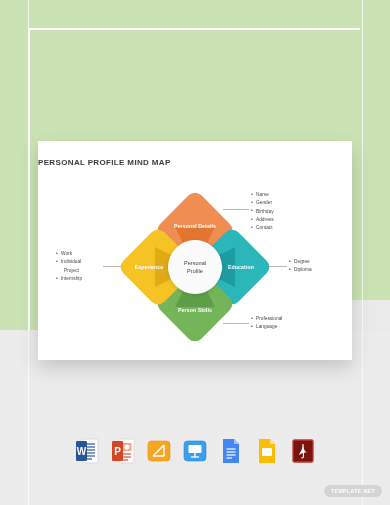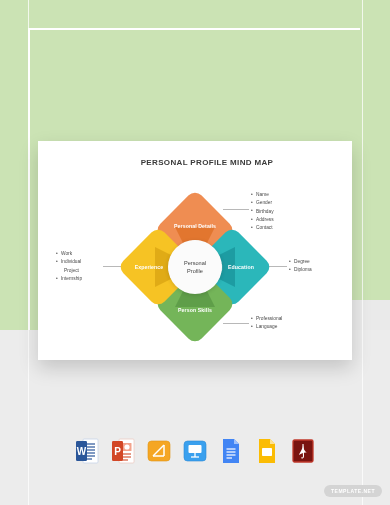--- a/index.html
+++ b/index.html
@@ -61,26 +61,25 @@
   .doc-card {
     position: absolute;
     left: 38px; top: 141px;
     width: 314px; height: 219px;
     background: #ffffff;
     box-shadow: 0 8px 18px rgba(0,0,0,0.17);
   }
   .doc-title {
     position: absolute;
     left: 0; top: 17px; width: 100%;
-    text-align: center;
+    text-align: left;
     font-size: 8px;
     font-weight: bold;
     letter-spacing: 0.35px;
     color: #3b3b3b;
-    margin-left: 12px;
   }
   
   .mindmap {
     position: absolute;
     left: 0; top: 36px;
     width: 314px; height: 180px;
   }
   .diamond-wrap {
     position: absolute;
     left: 50%; top: 50%;

